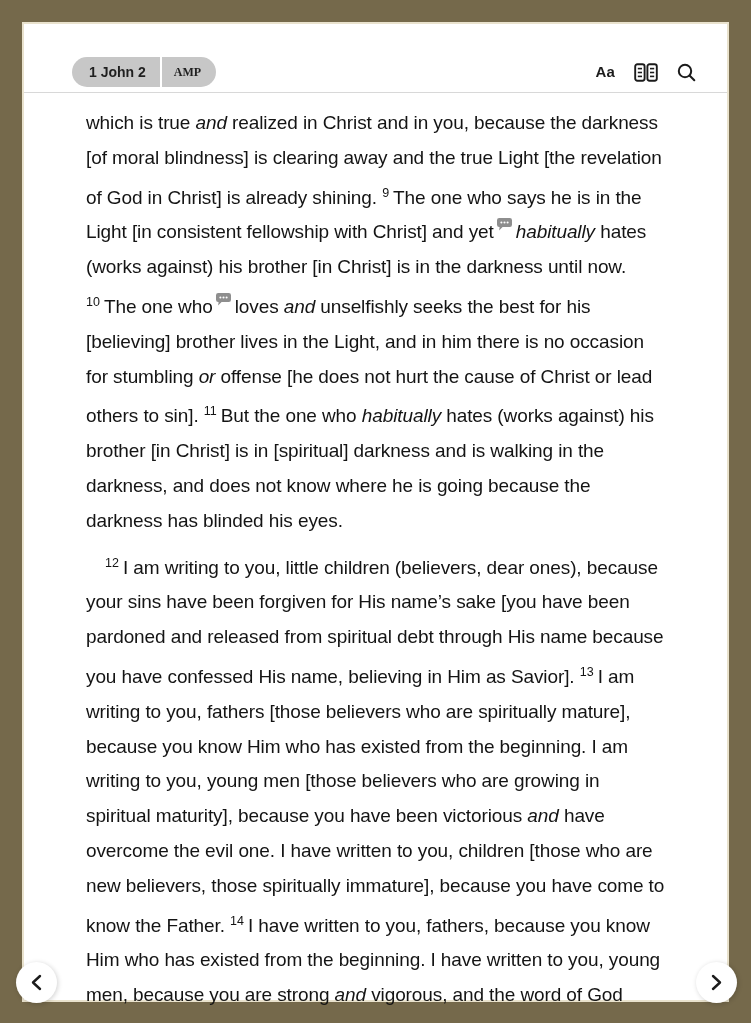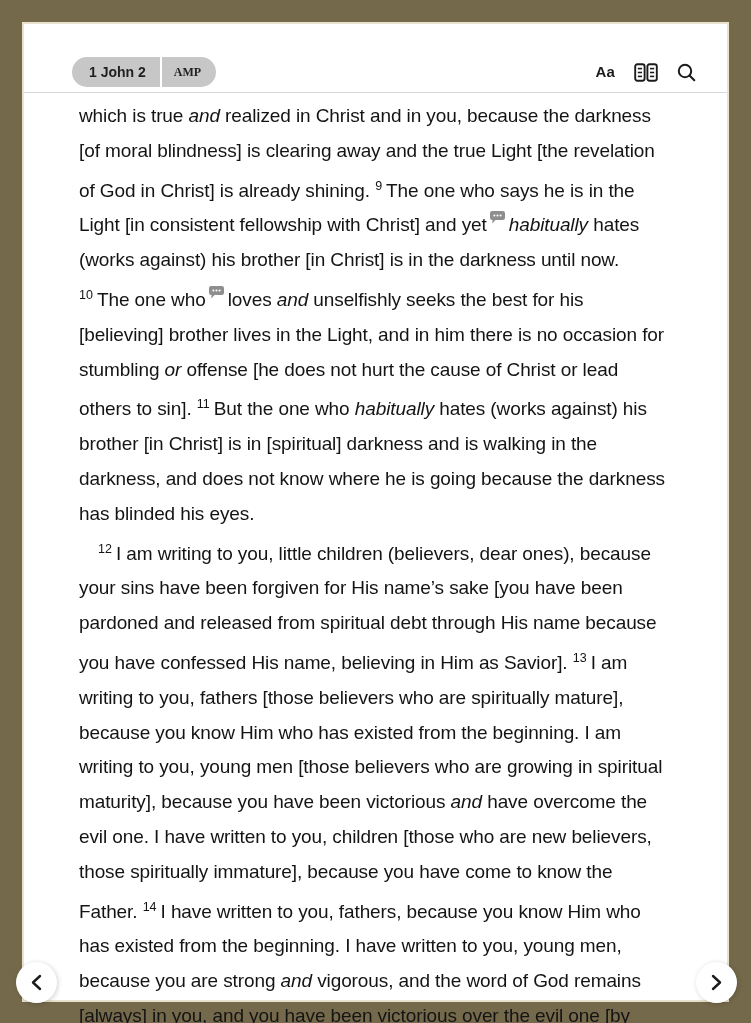--- a/index.html
+++ b/index.html
@@ -53,21 +53,21 @@
     display: flex; align-items: center; justify-content: center;
     color: #1b1b1b; cursor: pointer; background: none; border: none; padding: 0;
   }
   .aa { font-size: 15px; font-weight: 700; letter-spacing: 0.2px; font-family: "Liberation Sans", sans-serif; }
   
   .content {
     padding: 6px 54px 0 55px;
     color: #141414;
   }
   .content p.para {
-    margin: 0;
+    margin: 7px;
     font-size: 19px;
     line-height: 34.8px;
     letter-spacing: -0.1px;
   }
   .content p.para.indent { text-indent: 19px; }
   .it { font-style: italic; }
   .vnum {
     font-size: 12.5px;
     vertical-align: 7px;
     margin-right: 4px;

